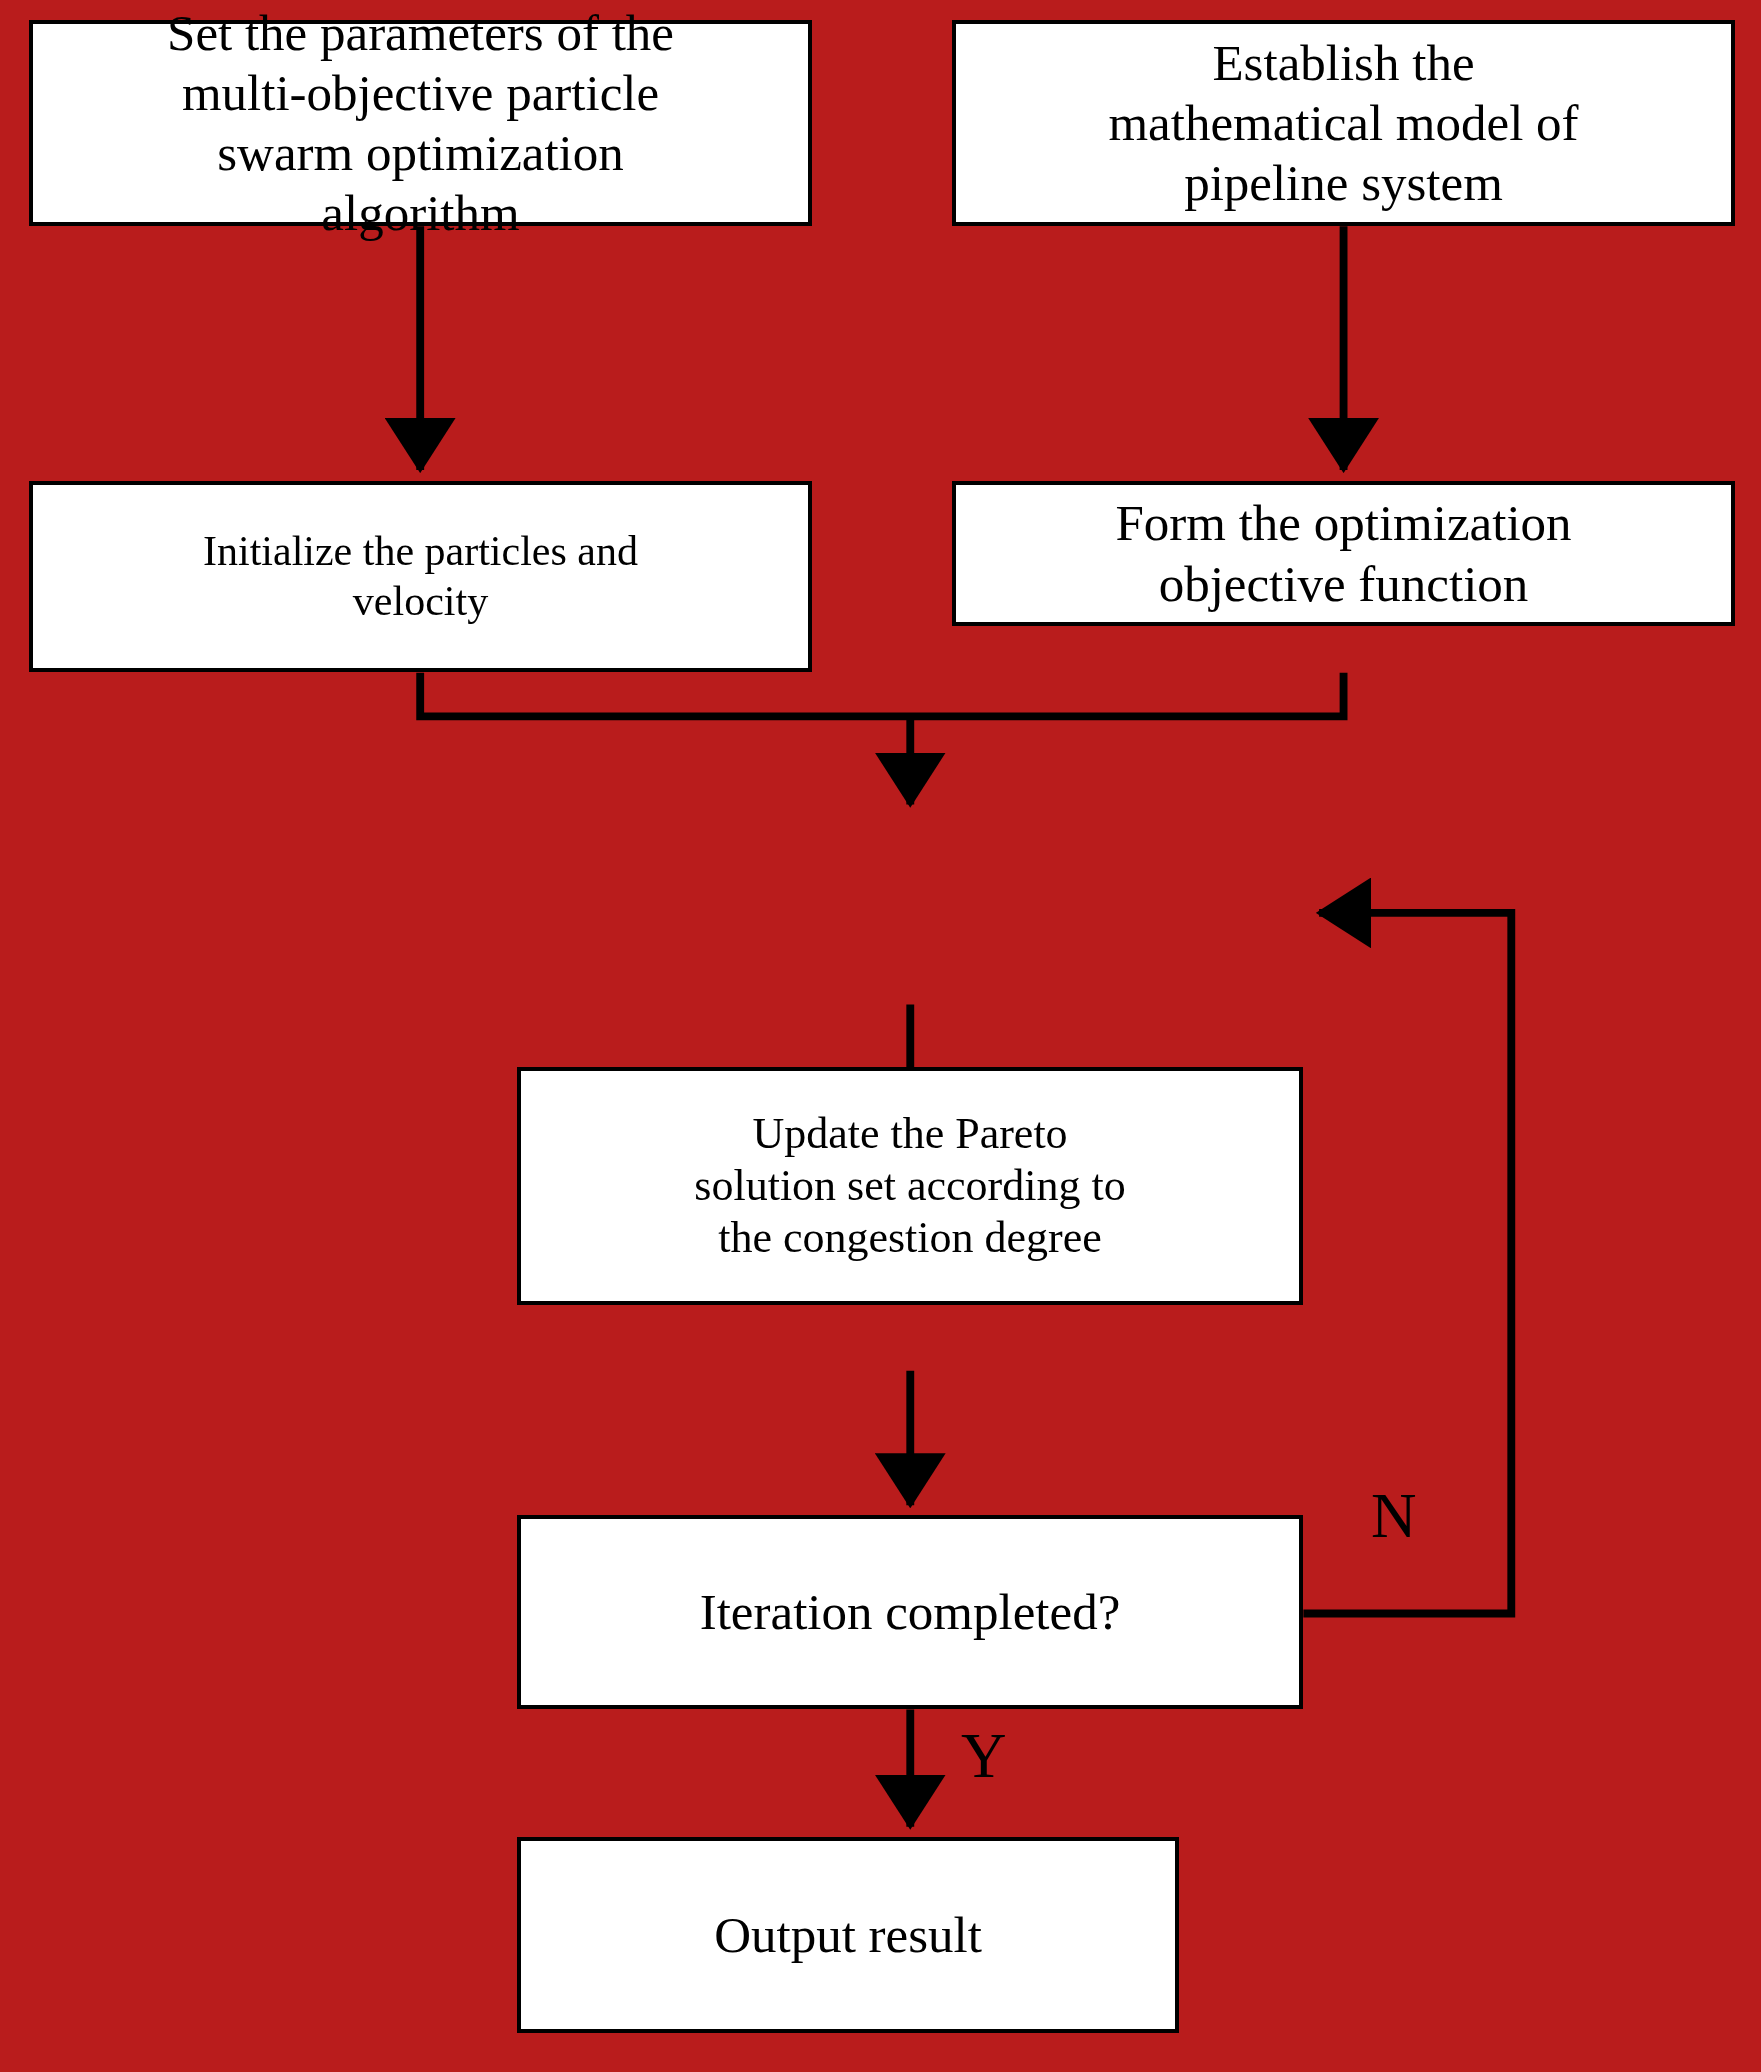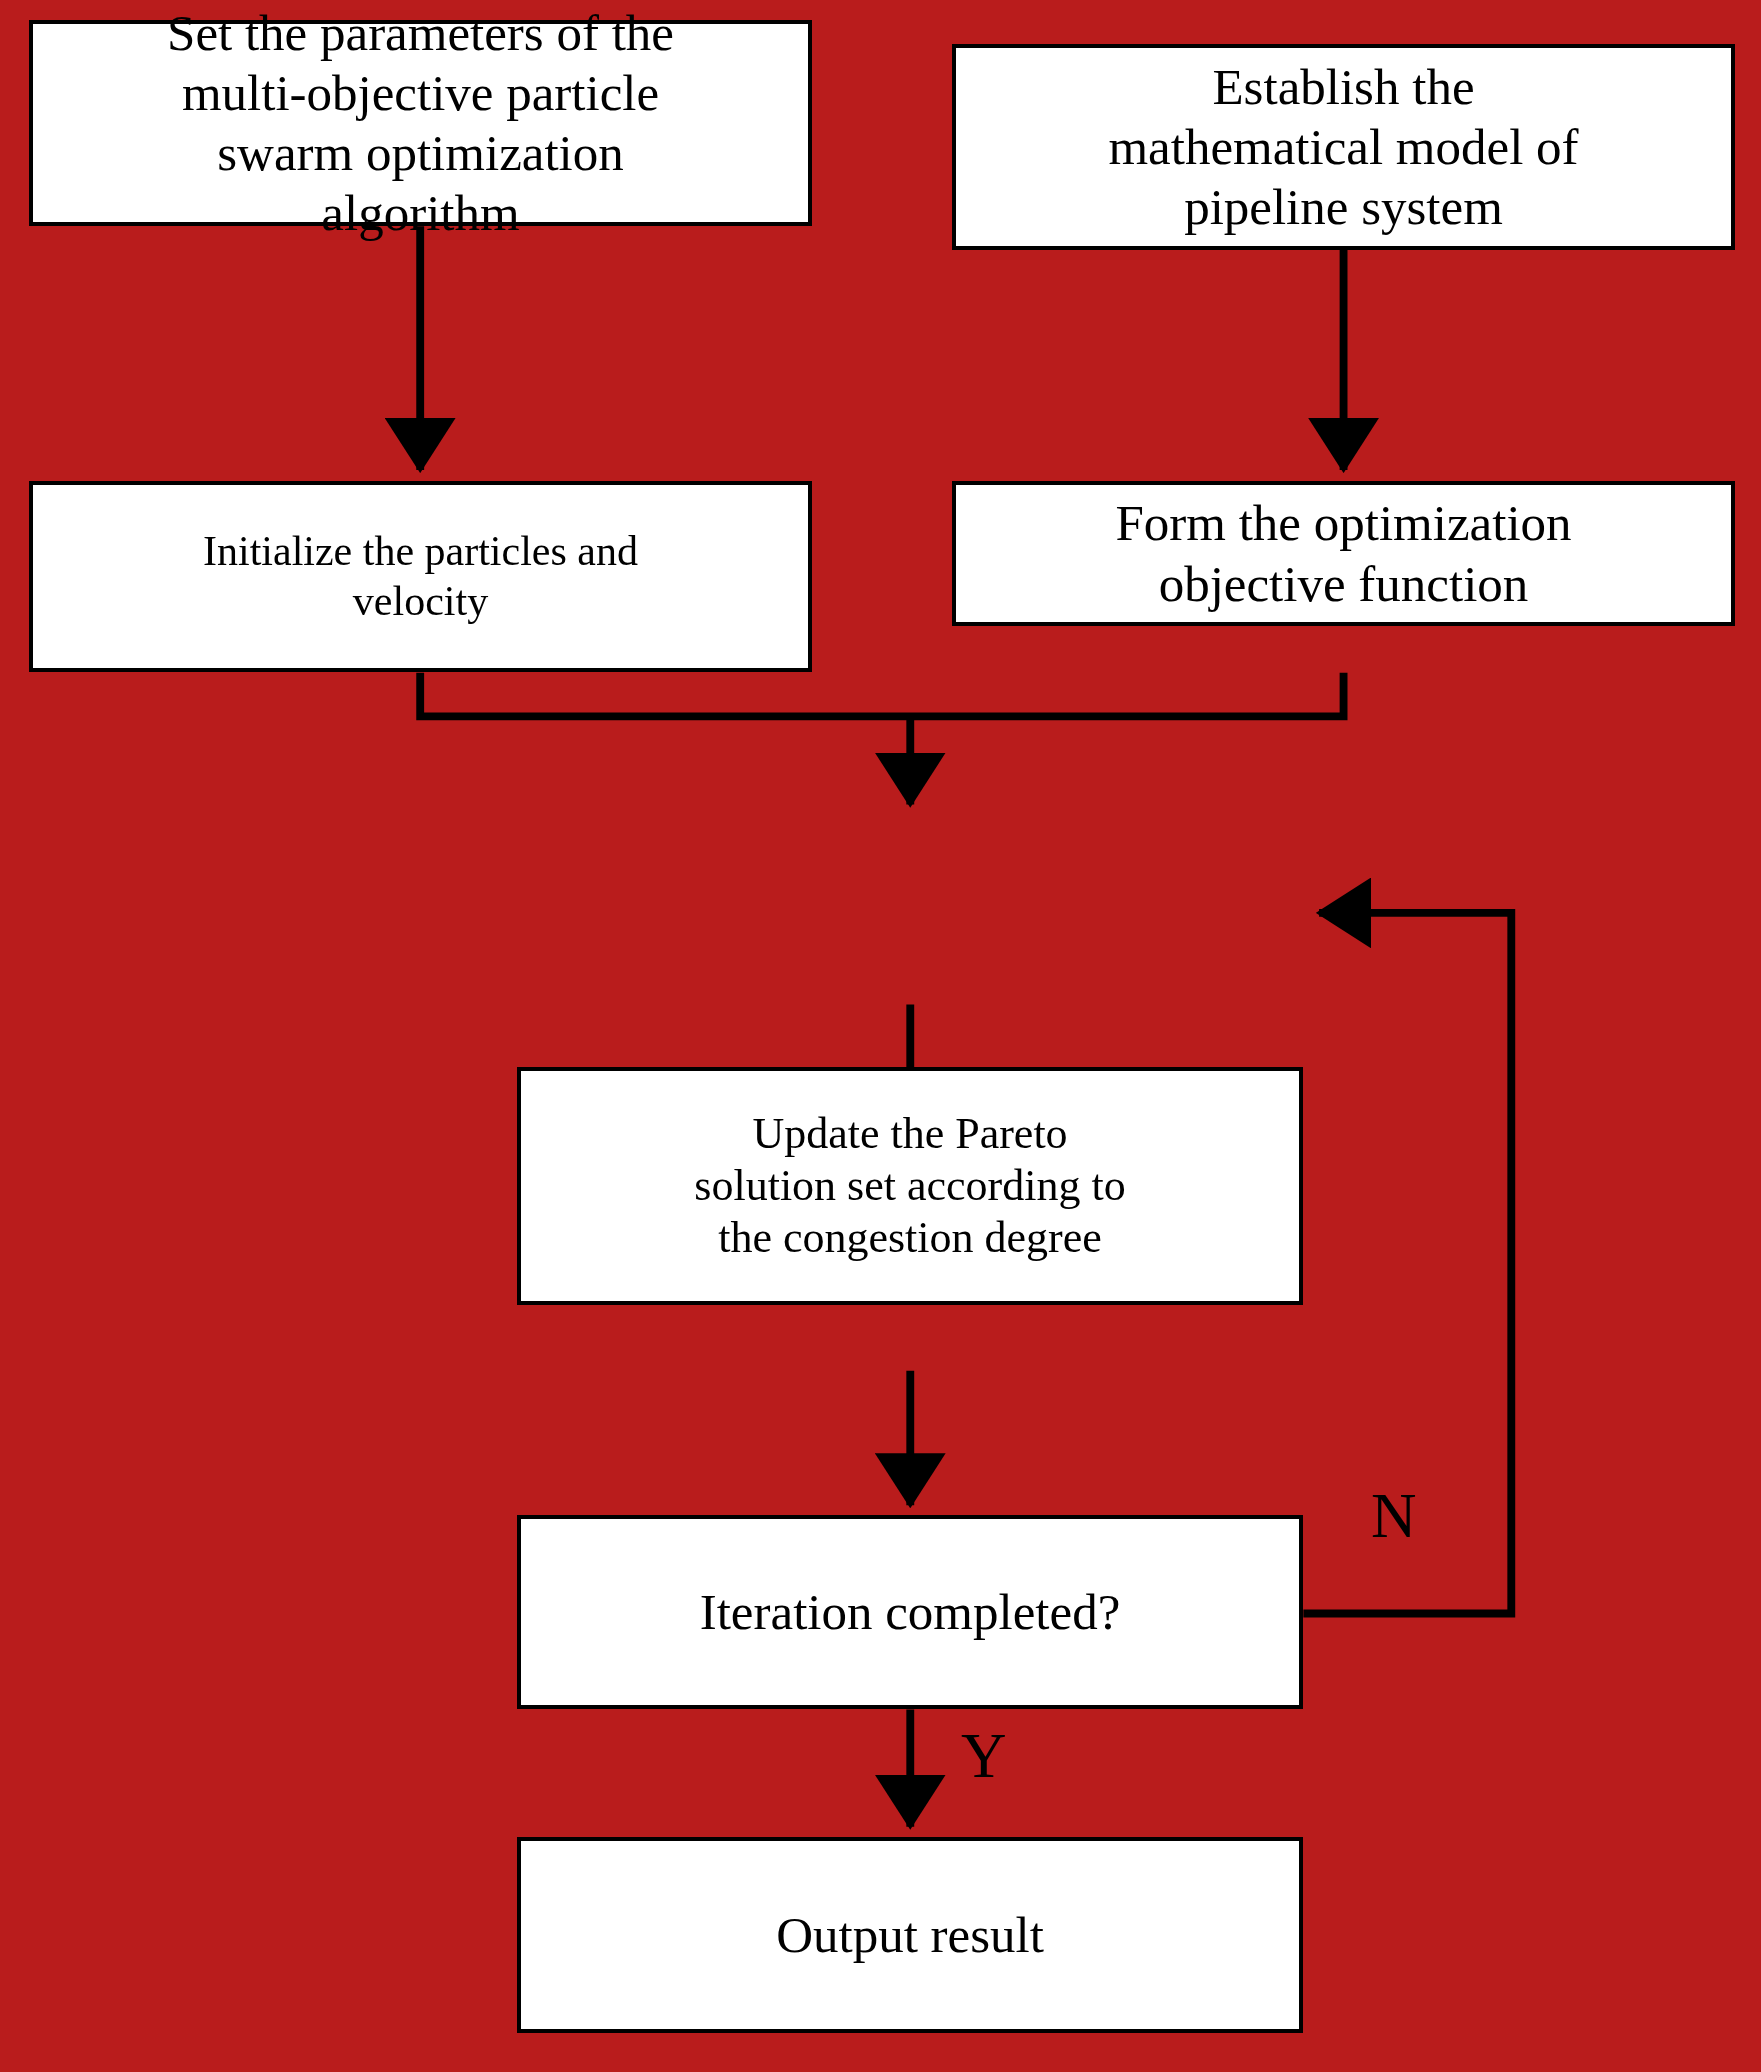--- a/index.html
+++ b/index.html
@@ -94,21 +94,21 @@
     </g>
   </svg>
 
   <div class="node" style="left:29px; top:20px; width:783px; height:206px; font-size:51px;">
     <span class="node-text">Set the parameters of the
 multi-objective particle
 swarm optimization
 algorithm</span>
   </div>
 
-  <div class="node" style="left:952px; top:20px; width:783px; height:206px; font-size:51px;margin-top:24px;">
+  <div class="node" style="left:952px; top:20px; width:783px; height:206px; font-size:51px;">
     <span class="node-text">Establish the
 mathematical model of
 pipeline system</span>
   </div>
 
   <div class="node" style="left:29px; top:481px; width:783px; height:191px; font-size:42px;">
     <span class="node-text">Initialize the particles and
 velocity</span>
   </div>
 
@@ -121,21 +121,21 @@
   <div class="node" style="left:517px; top:1067px; width:786px; height:238px; font-size:44px;justify-content:flex-end;">
     <span class="node-text">Update the Pareto
 solution set according to
 the congestion degree</span>
   </div>
 
   <div class="node" style="left:517px; top:1515px; width:786px; height:194px; font-size:51px;align-items:center;">
     <span class="node-text">Iteration completed?</span>
   </div>
 
-  <div class="node" style="left:517px; top:1837px; width:786px; height:196px; font-size:51px;">
+  <div class="node" style="left:517px; top:1837px; width:662px; height:196px; font-size:51px;">
     <span class="node-text">Output result</span>
   </div>
 
   <div class="edge-label" style="left:1371px; top:1485px; font-size:63px;">N</div>
 
   <div class="edge-label" style="left:961px; top:1725px; font-size:63px;">Y</div>
 
 </div>
 
 

